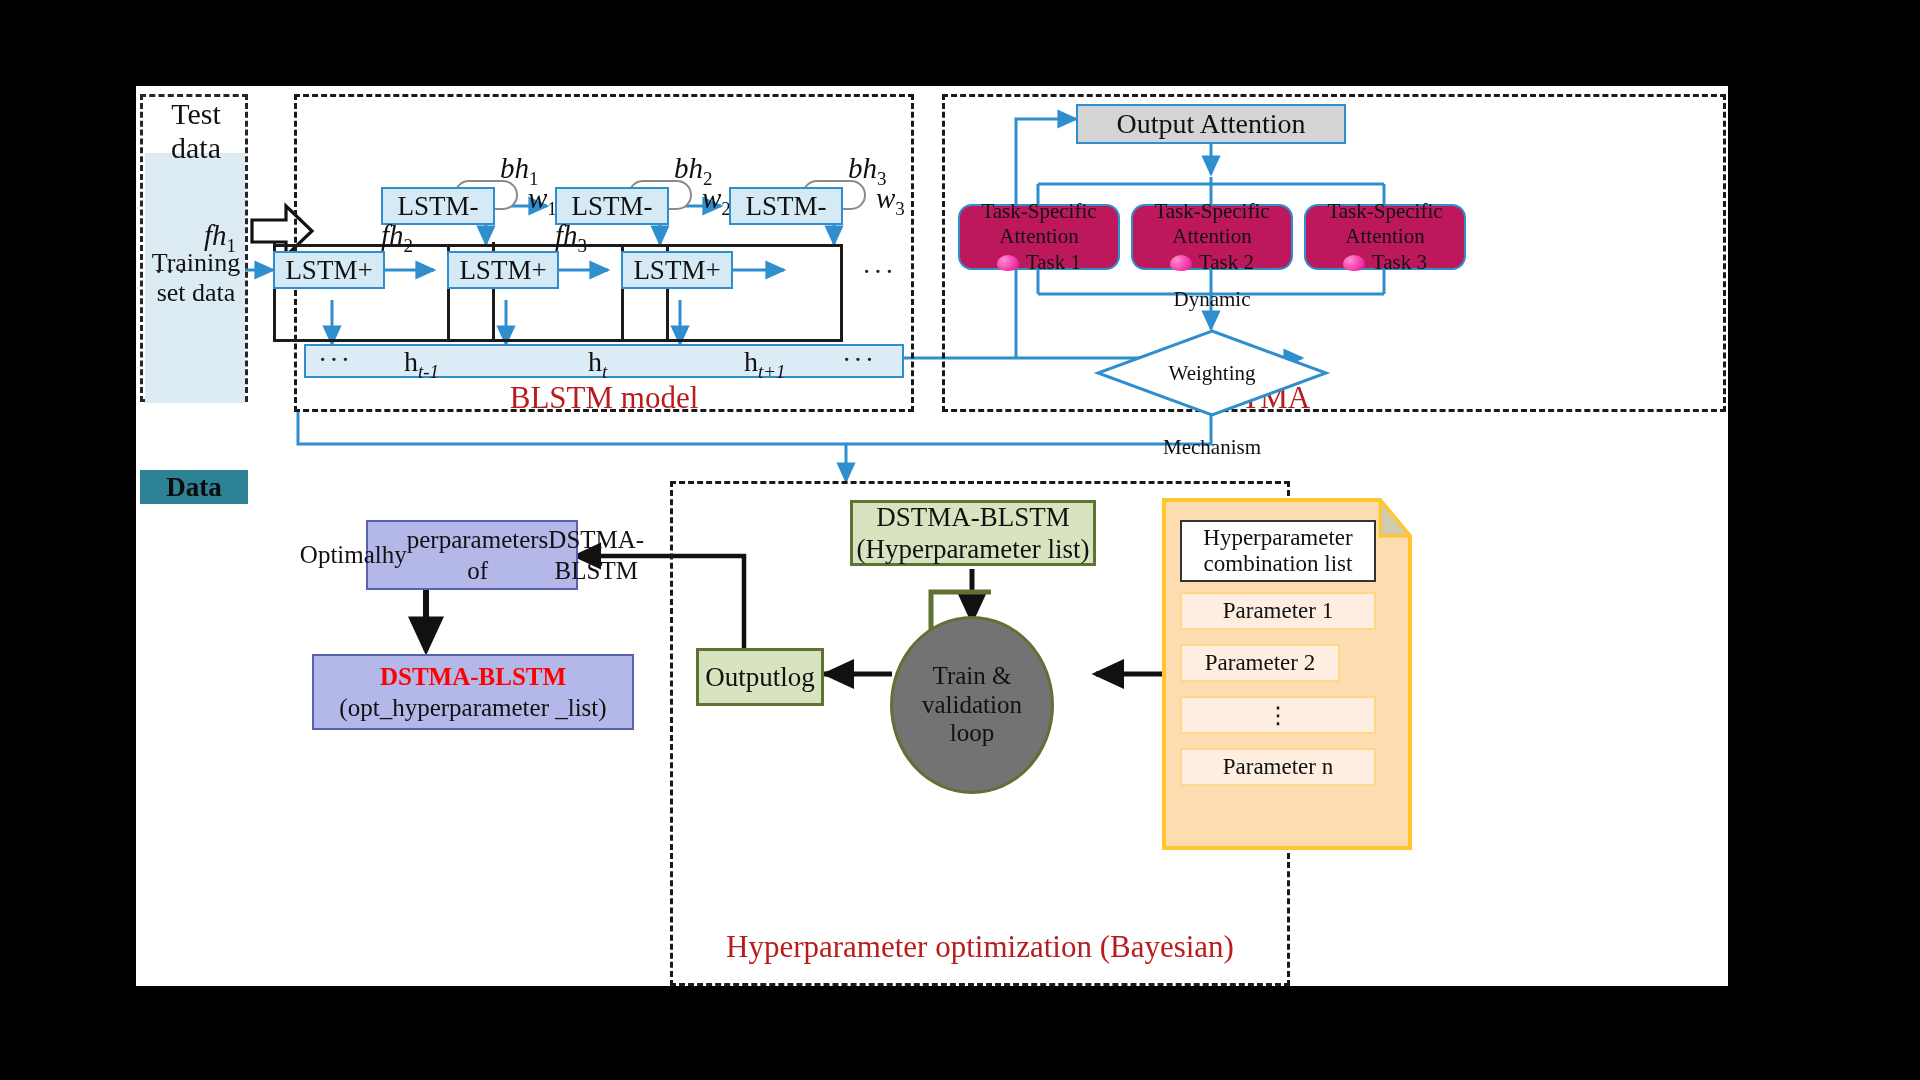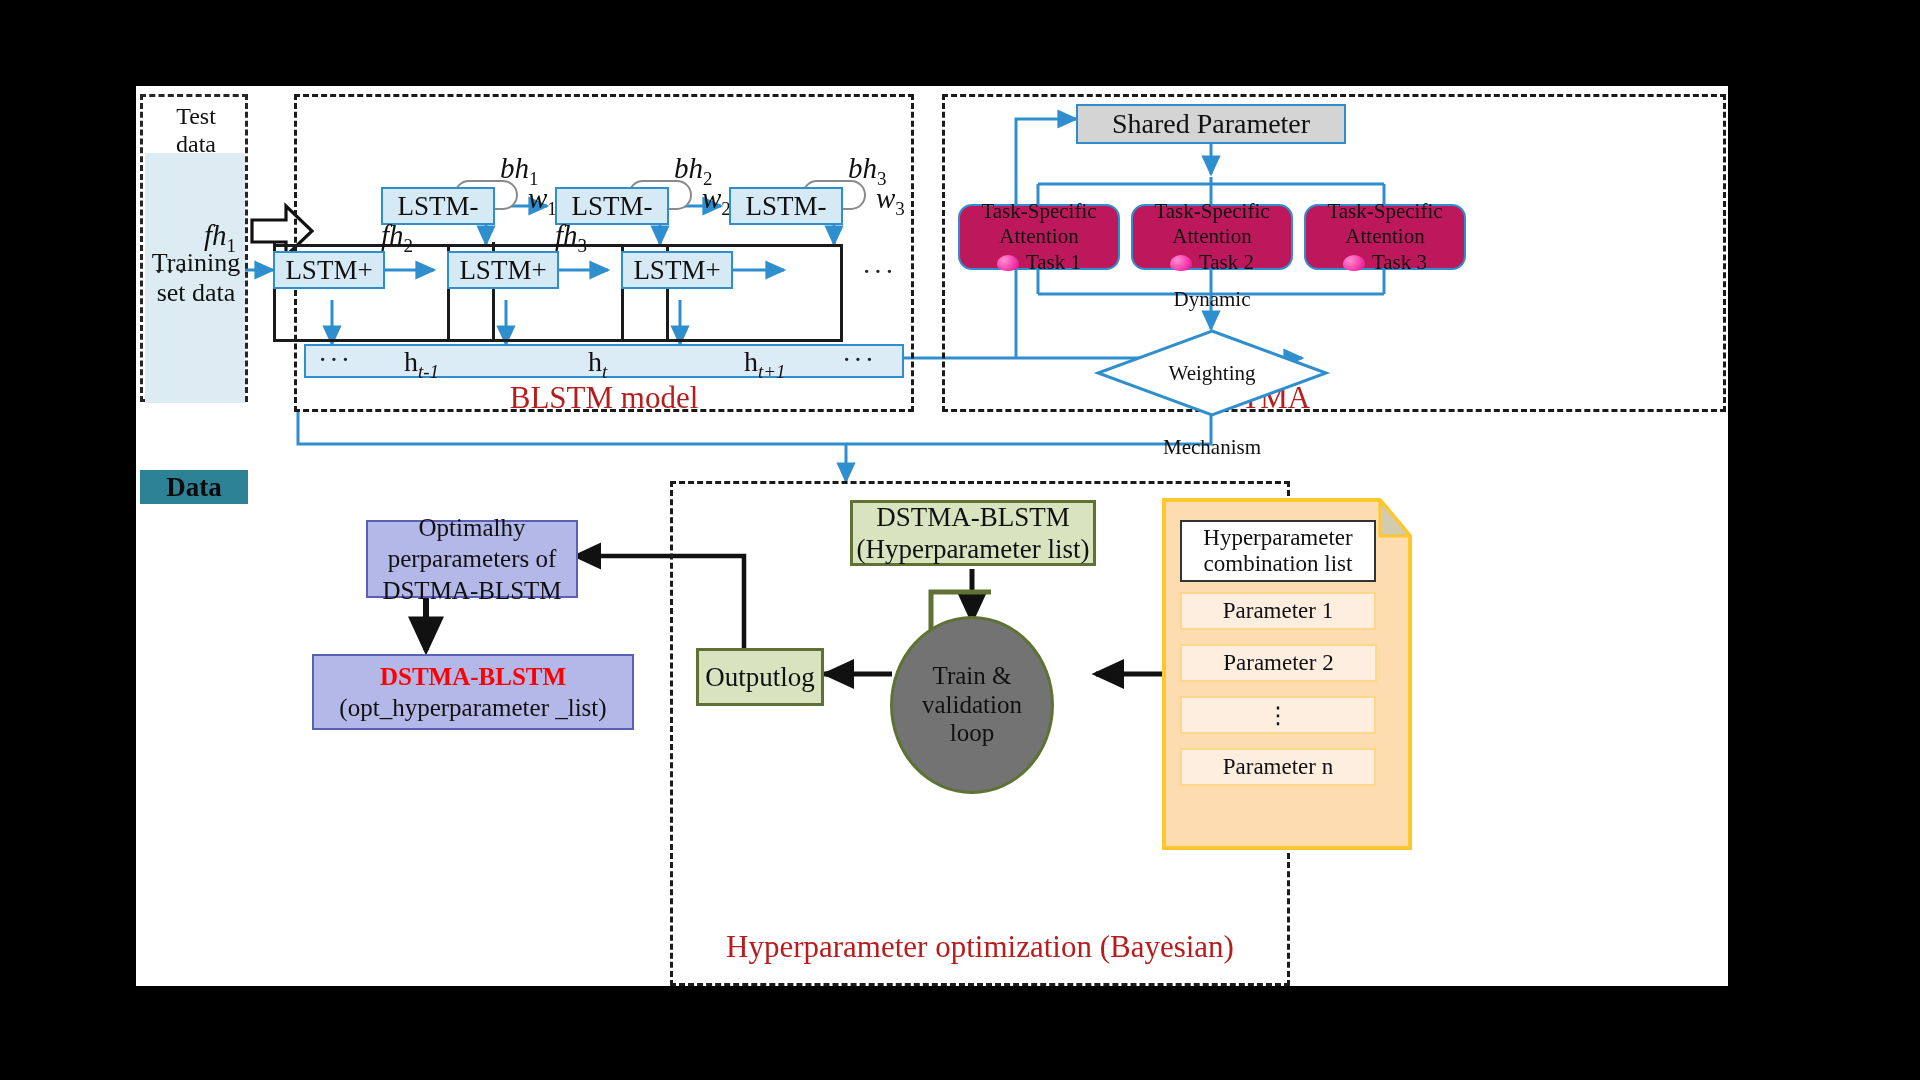--- a/index.html
+++ b/index.html
@@ -6,21 +6,21 @@
   html,body{margin:0;padding:0;background:#000;}
   body{font-family:"Liberation Serif", serif;}
   #stage{position:relative;width:1920px;height:1080px;background:#000;overflow:hidden;}
   #canvas{position:absolute;left:136px;top:86px;width:1592px;height:900px;background:#fff;}
   .abs{position:absolute;box-sizing:border-box;}
   .dash{position:absolute;box-sizing:border-box;border:3px dashed #1a1a1a;}
   .ctr{display:flex;align-items:center;justify-content:center;text-align:center;}
 
   
   .data-panel{border:3px dashed #262626;}
-  .test-lbl{font-size:24px;line-height:1.15;color:#111;}
+  .test-lbl{font-size:30px;line-height:1.15;color:#111;}
   .train-fill{background:#dcecf2;}
   .train-lbl{font-size:26px;line-height:1.15;color:#111;}
   .data-tag{background:#2d8296;border:1px solid #2d8296;color:#0b0b0b;font-size:27px;font-weight:700;}
 
   
   .bigarrow{fill:#fff;stroke:#111;stroke-width:3.2;}
 
   
   .lstm-box{background:#d6eaf5;border:2.2px solid #2f8fce;font-size:27px;color:#111;}
   .blk-rect{border:3px solid #1b1b1b;background:transparent;}
@@ -210,21 +210,21 @@
   <div class="abs hrow" style="left:168px;top:258px;width:600px;height:34px;"></div>
   <div class="abs dots" style="left:182px;top:258px;">···</div>
   <div class="abs hlab" style="left:268px;top:260px;">h<sub class="ital">t-1</sub></div>
   <div class="abs hlab" style="left:452px;top:260px;">h<sub class="ital">t</sub></div>
   <div class="abs hlab" style="left:608px;top:260px;">h<sub class="ital">t+1</sub></div>
   <div class="abs dots" style="left:706px;top:258px;">···</div>
 
   <div class="dash" style="left:806px;top:8px;width:784px;height:318px;"></div>
   <div class="abs ctr sect-cap" style="left:1010px;top:292px;width:220px;height:40px;">DSTMA</div>
 
-  <div class="abs ctr shared-att" style="left:940px;top:18px;width:270px;height:40px;">Shared Parameter</div>
+  <div class="abs ctr shared-att" style="left:940px;top:18px;width:270px;height:40px;">Output Attention</div>
 
   <div class="abs tsa ctr" style="left:822px;top:118px;width:162px;height:66px;flex-direction:column;">
     <span>Task-Specific</span>
     <span>Attention</span>
     <span><i class="brain"></i><span>Task 1</span></span>
   </div>
   <div class="abs tsa ctr" style="left:995px;top:118px;width:162px;height:66px;flex-direction:column;">
     <span>Task-Specific</span>
     <span>Attention</span>
     <span><i class="brain"></i><span>Task 2</span></span>
@@ -266,26 +266,26 @@
   <div class="abs" style="left:1026px;top:412px;width:250px;height:352px;">
     <svg class="abs" style="left:0;top:0;width:250px;height:352px;">
       <path d="M2,2 L218,2 L248,38 L248,350 L2,350 Z" fill="#fdddb0" stroke="#ffc62e" stroke-width="4"></path>
       <path d="M218,2 L248,38 L218,38 Z" fill="#d2cbb0" stroke="#ffc62e" stroke-width="3"></path>
     </svg>
     <div class="abs note-hdr ctr" style="left:18px;top:22px;width:196px;height:62px;flex-direction:column;">
       <span>Hyperparameter</span>
       <span>combination list</span>
     </div>
     <div class="abs note-row ctr" style="left:18px;top:94px;width:196px;height:38px;">Parameter 1</div>
-    <div class="abs note-row ctr" style="left:18px;top:146px;width:197px;height:38px;">Parameter 2</div>
+    <div class="abs note-row ctr" style="left:18px;top:146px;width:160px;height:38px;">Parameter 2</div>
     <div class="abs note-row ctr" style="left:18px;top:198px;width:196px;height:38px;">⋮</div>
     <div class="abs note-row ctr" style="left:18px;top:250px;width:196px;height:38px;">Parameter n</div>
   </div>
 
-  <div class="abs purple ctr" style="left:230px;top:434px;width:212px;height:78px;flex-direction:column;">
+  <div class="abs purple ctr" style="left:230px;top:434px;width:212px;height:70px;flex-direction:row;">
     <span>Optimalhy</span>
     <span>perparameters of</span>
     <span>DSTMA-BLSTM</span>
   </div>
 
   <div class="abs purple ctr" style="left:176px;top:568px;width:322px;height:76px;flex-direction:column;">
     <span class="red-b">DSTMA-BLSTM</span>
     <span>(opt_hyperparameter _list)</span>
   </div>
 

